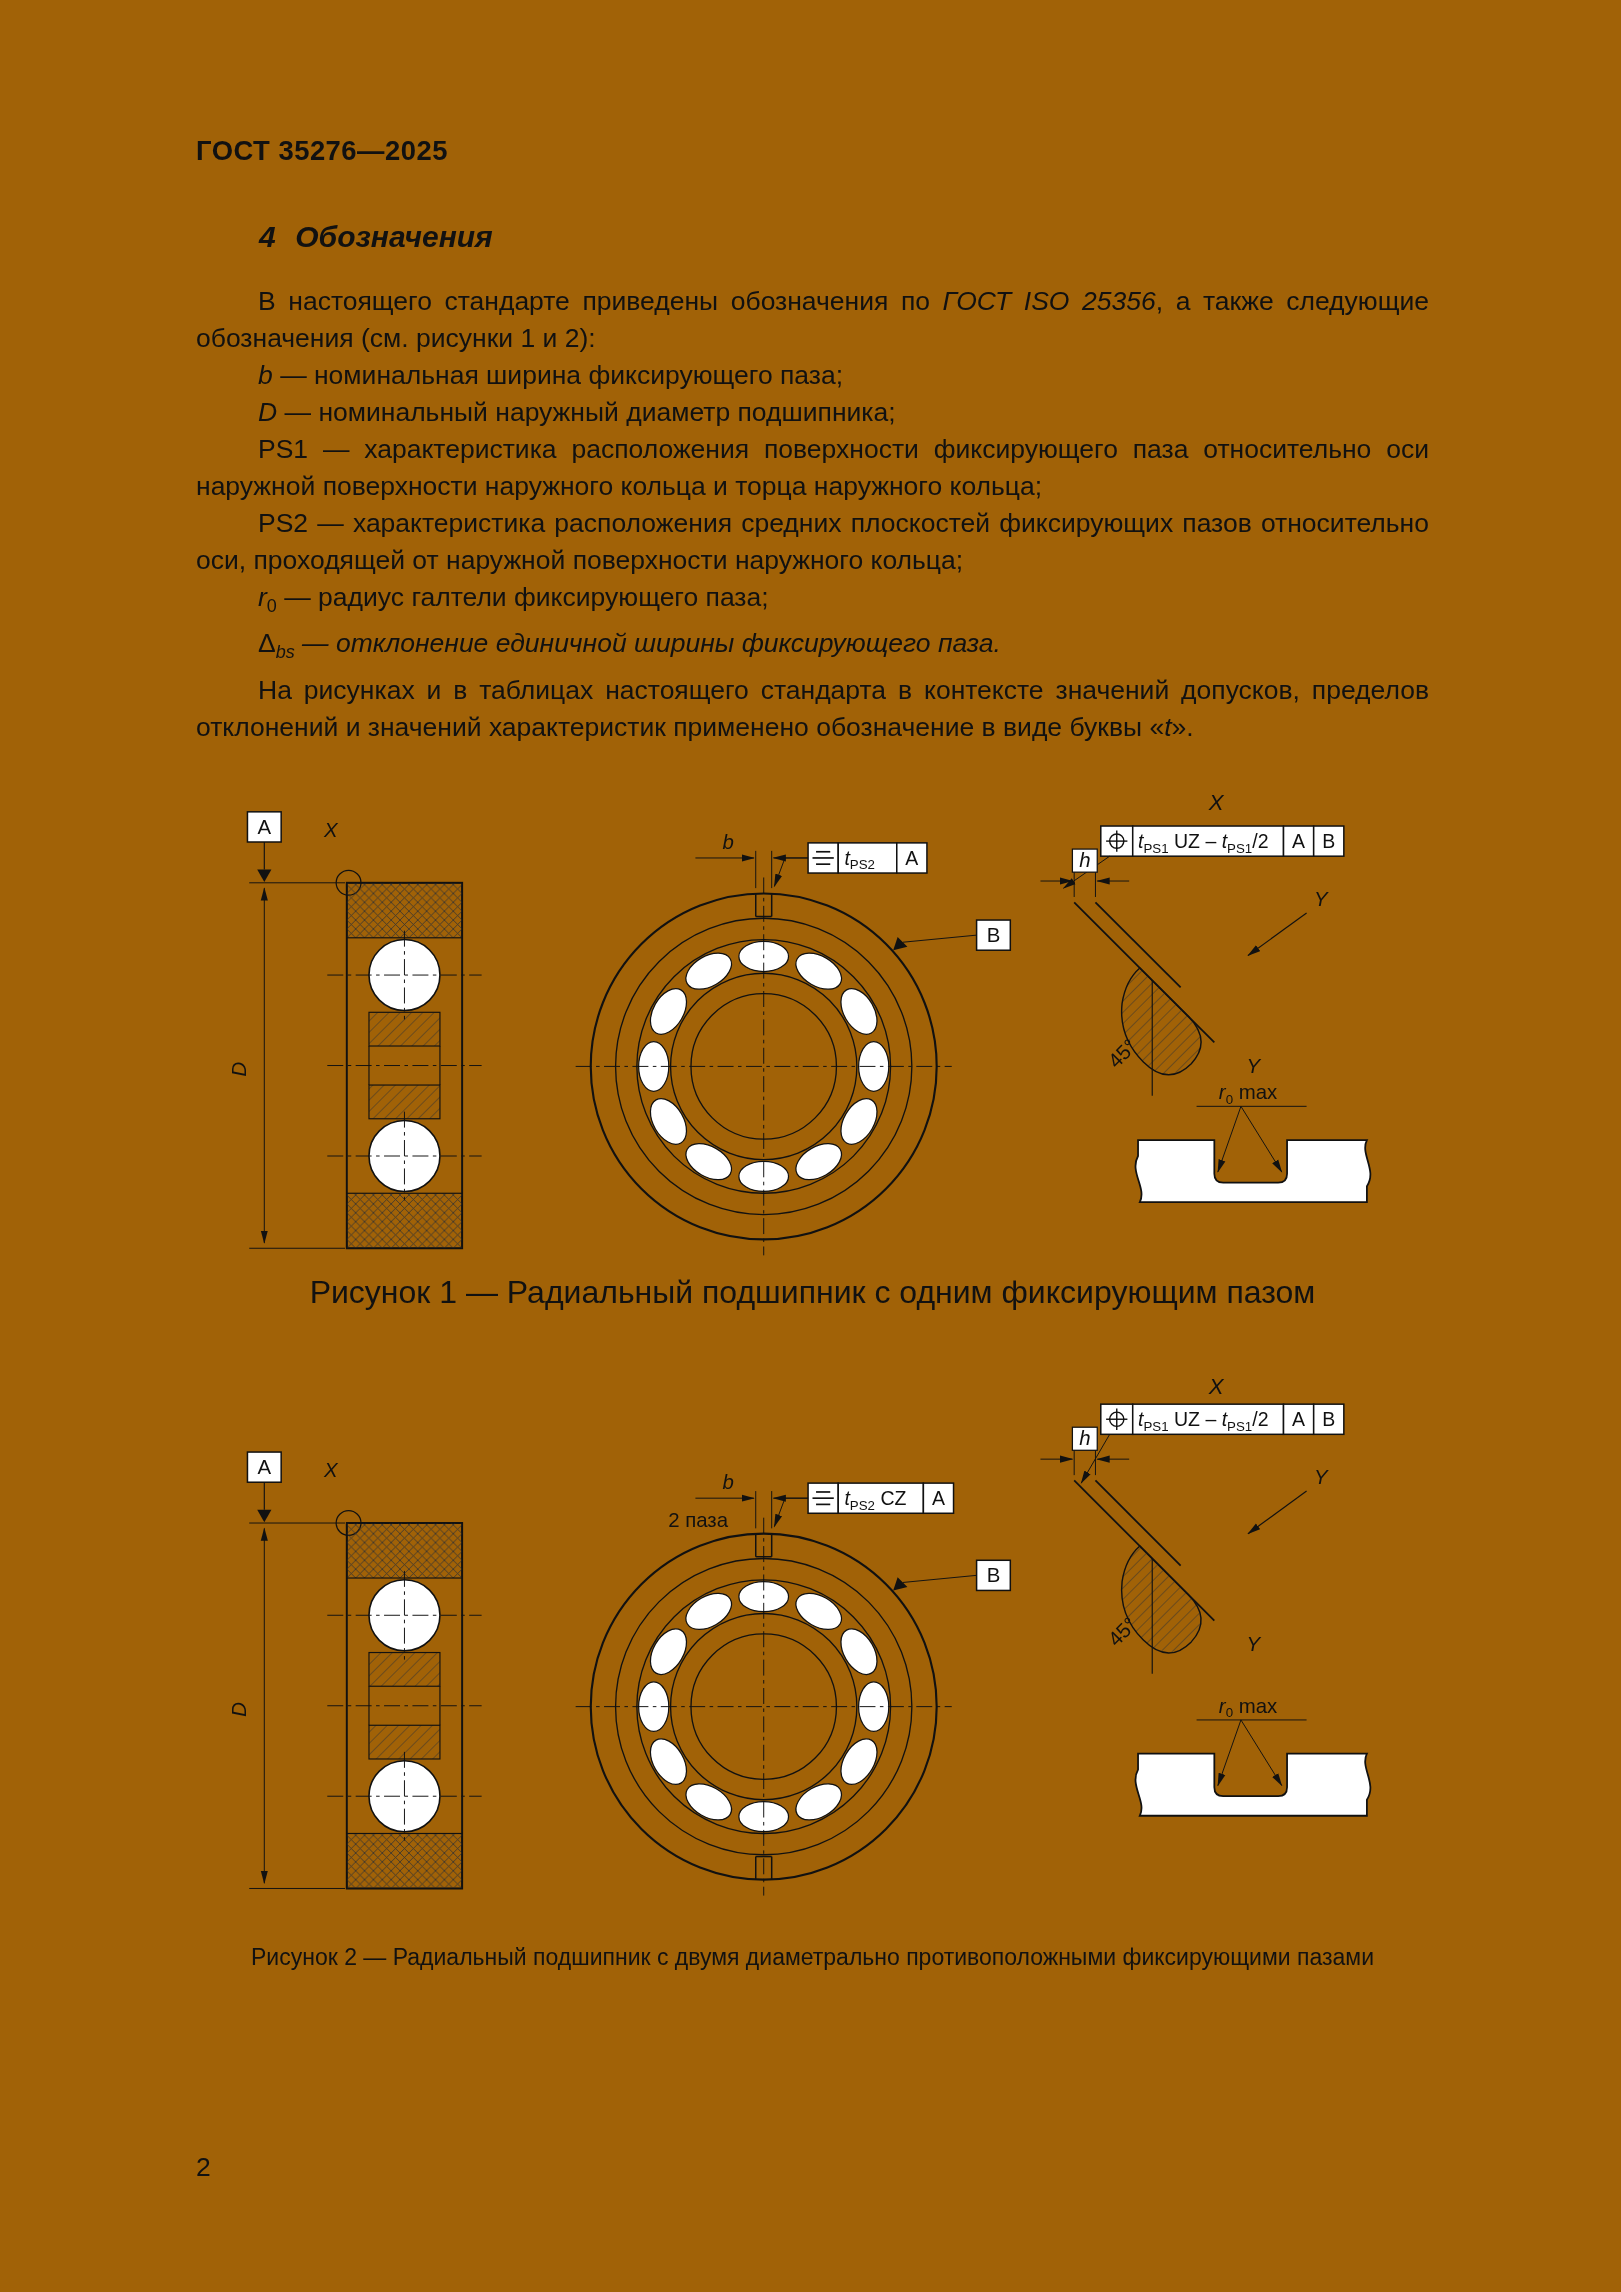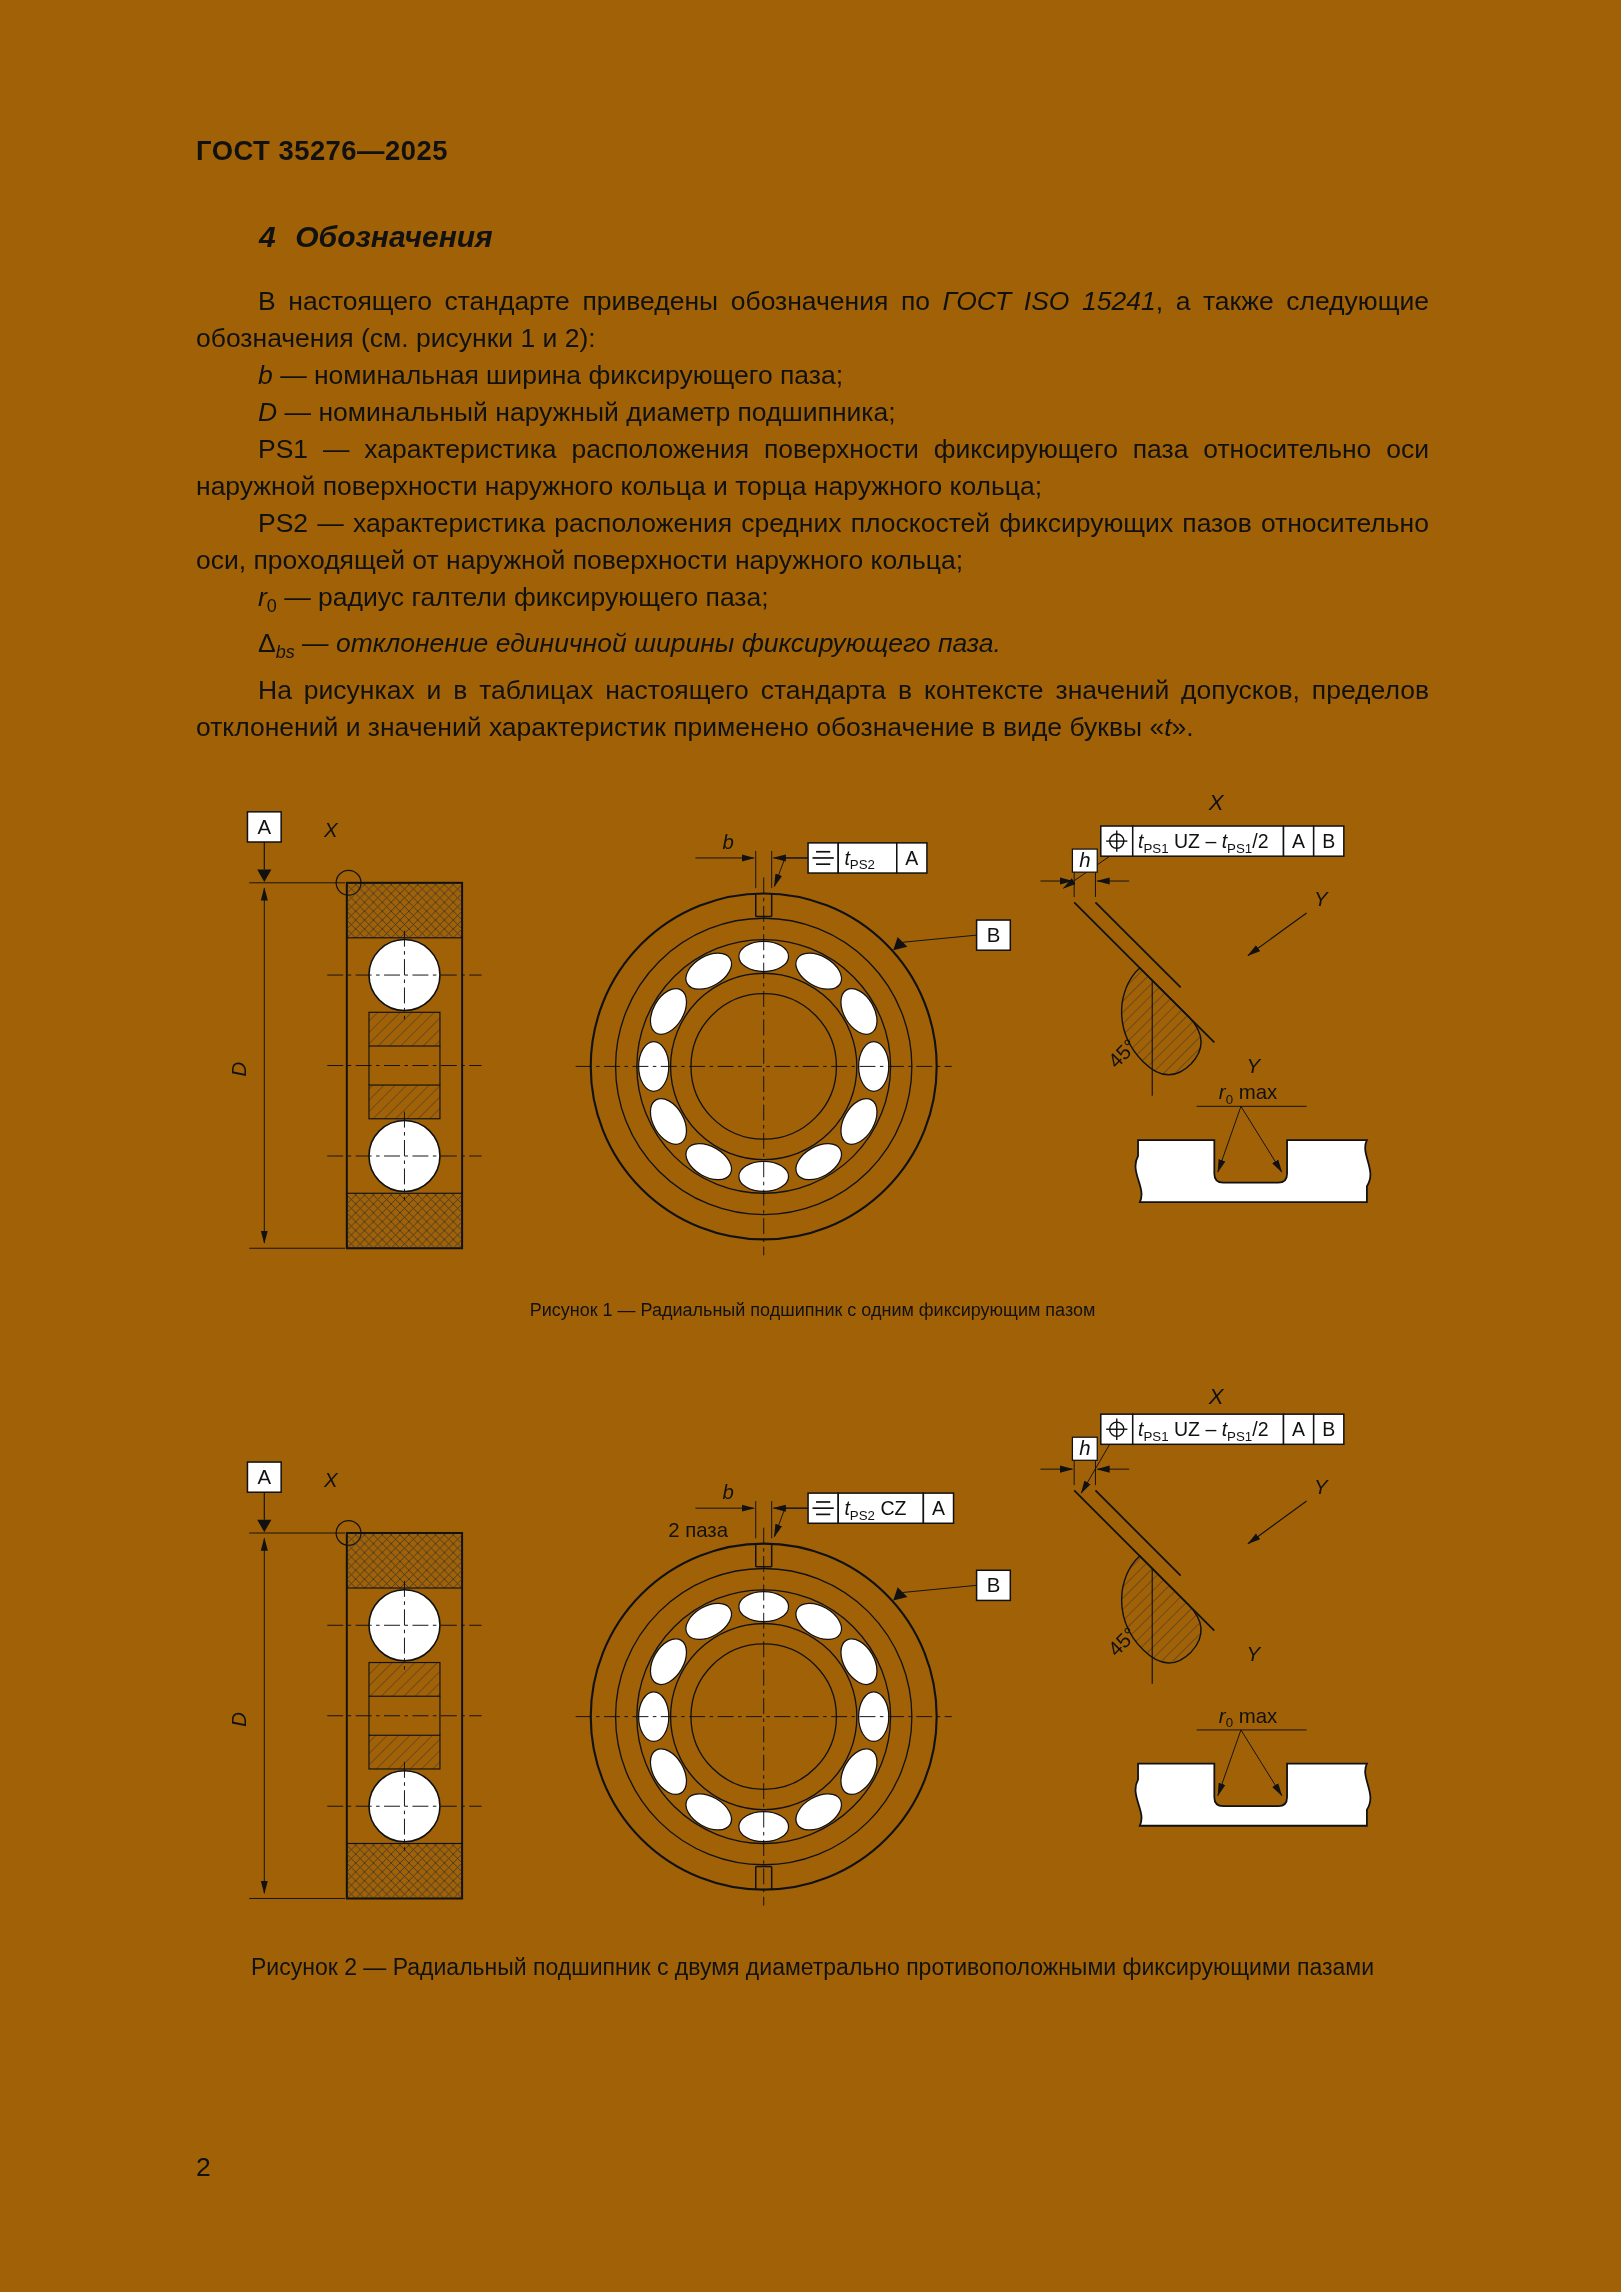--- a/index.html
+++ b/index.html
@@ -19,36 +19,36 @@
   .fig-block { margin-top:41px; }
   .fig-block2 { margin-top:63px; }
   .figure-svg { display:block; width:100%; height:auto; }
   .figure-svg text { font-family:"Liberation Sans", sans-serif; fill:#111; stroke:none; }
   .t   { font-size:23px; }
   .big { font-size:25px; }
   .frm { font-size:22px; }
   .sub-s { font-size:15px; }
   .it  { font-style:italic; }
   .cl line { stroke-dasharray:18 5 4 5; stroke-width:1.1; }
-  .fig-caption { font-size:18px; text-align:center; margin-top:30px; }
+  .fig-caption { font-size:32px; text-align:center; margin-top:4px; }
   .fig-caption2 { font-size:23px; text-align:center; margin-top:29px; }
   .page-num { position:absolute; left:196px; bottom:110px; font-size:26.5px; }
 </style>
 </head>
 <body>
 
 <div class="page">
   <div class="content">
     <div class="doc-header">ГОСТ 35276—2025</div>
 
     <div class="section-title">
       <span class="sec-num">4</span><span>Обозначения</span>
     </div>
 
-    <p class="para"><span>В настоящего стандарте приведены обозначения по </span><i>ГОСТ ISO 15241</i><span>, а также следующие обозначения (см. рисунки 1 и 2):</span></p>
+    <p class="para"><span>В настоящего стандарте приведены обозначения по </span><i>ГОСТ ISO 25356</i><span>, а также следующие обозначения (см. рисунки 1 и 2):</span></p>
 
     <p class="para"><i class="term">b</i> <span>— номинальная ширина фиксирующего паза;</span></p>
     <p class="para"><i class="term">D</i> <span>— номинальный наружный диаметр подшипника;</span></p>
     <p class="para"><span>PS1</span> <span>— характеристика расположения поверхности фиксирующего паза относительно оси наружной поверхности наружного кольца и торца наружного кольца;</span></p>
     <p class="para"><span>PS2</span> <span>— характеристика расположения средних плоскостей фиксирующих пазов относительно оси, проходящей от наружной поверхности наружного кольца;</span></p>
     <p class="para"><i class="term">r</i><sub>0</sub> <span>— радиус галтели фиксирующего паза;</span></p>
     <p class="para"><span>Δ</span><sub><i>bs</i></sub> <i class="it-text">— отклонение единичной ширины фиксирующего паза.</i></p>
 
     <p class="para"><span>На рисунках и в таблицах настоящего стандарта в контексте значений допусков, пределов отклонений и значений характеристик применено обозначение в виде буквы «</span><i>t</i><span>».</span></p>
 

